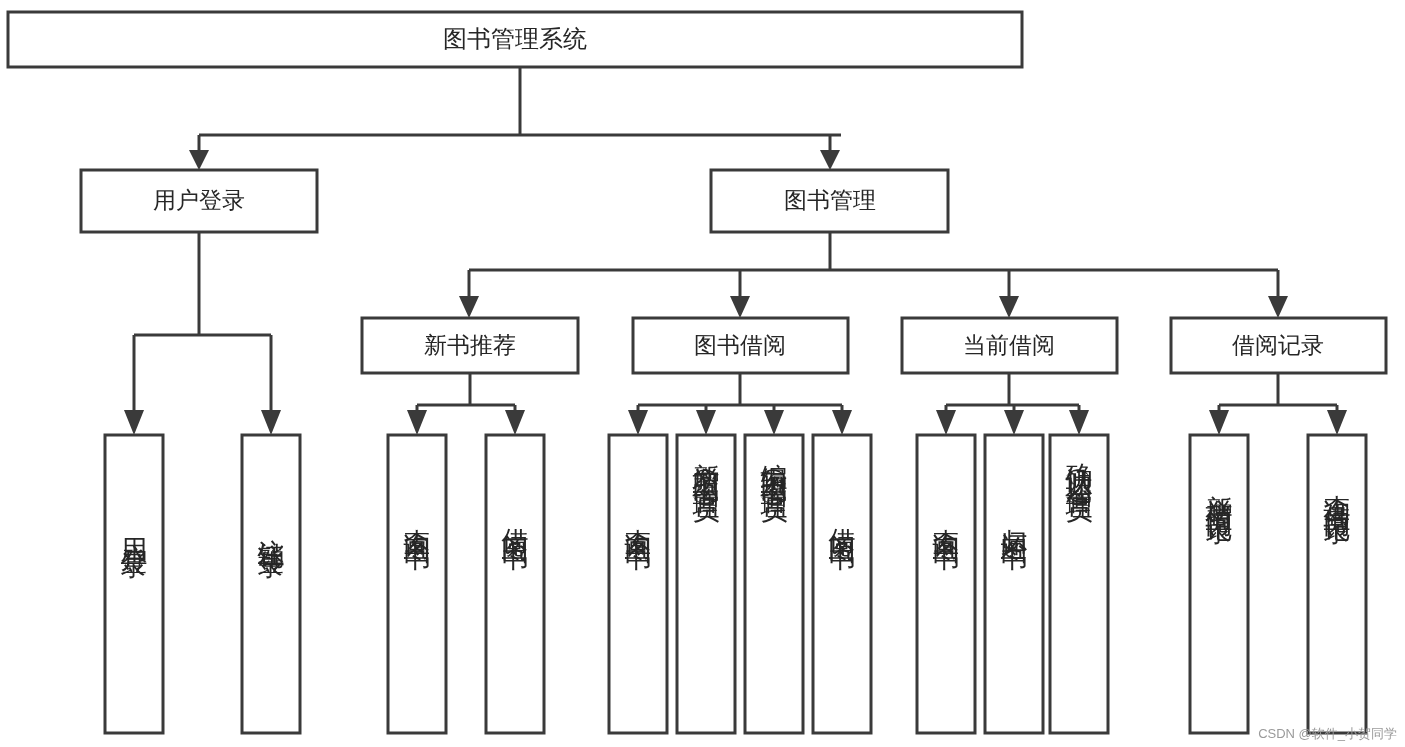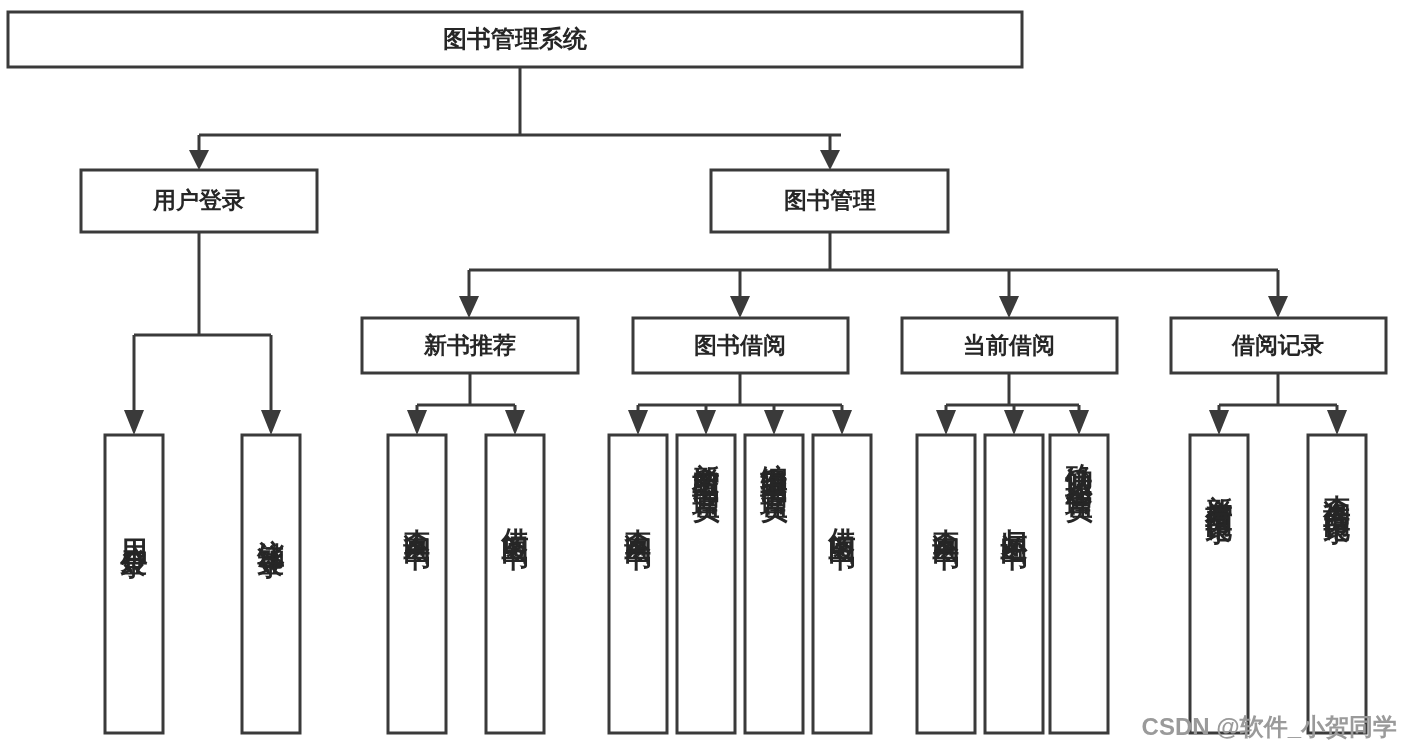--- a/index.html
+++ b/index.html
@@ -10,21 +10,20 @@
   body {
     width: 1405px;
     height: 747px;
     font-family: "Liberation Sans", "DejaVu Sans", sans-serif;
     overflow: hidden;
   }
   #diagram-root {
     position: relative;
     width: 1405px;
     height: 747px;
-    font-weight: bold;
   }
   svg.diagram-canvas {
     position: absolute;
     top: 0;
     left: 0;
     width: 1405px;
     height: 747px;
   }
   .node-box {
     fill: #ffffff;
@@ -71,21 +70,21 @@
     line-height: 1.12;
     letter-spacing: 5px;
     color: #262626;
     white-space: nowrap;
   }
   .watermark {
     position: absolute;
     right: 8px;
     bottom: 4px;
     font-family: "Liberation Sans", "DejaVu Sans", sans-serif;
-    font-size: 24px;
+    font-size: 13px;
     color: #9a9a9a;
     white-space: nowrap;
   }
 </style>
 </head>
 <body>
 
 <div id="diagram-root">
 
   <svg class="diagram-canvas" viewBox="0 0 1405 747">

